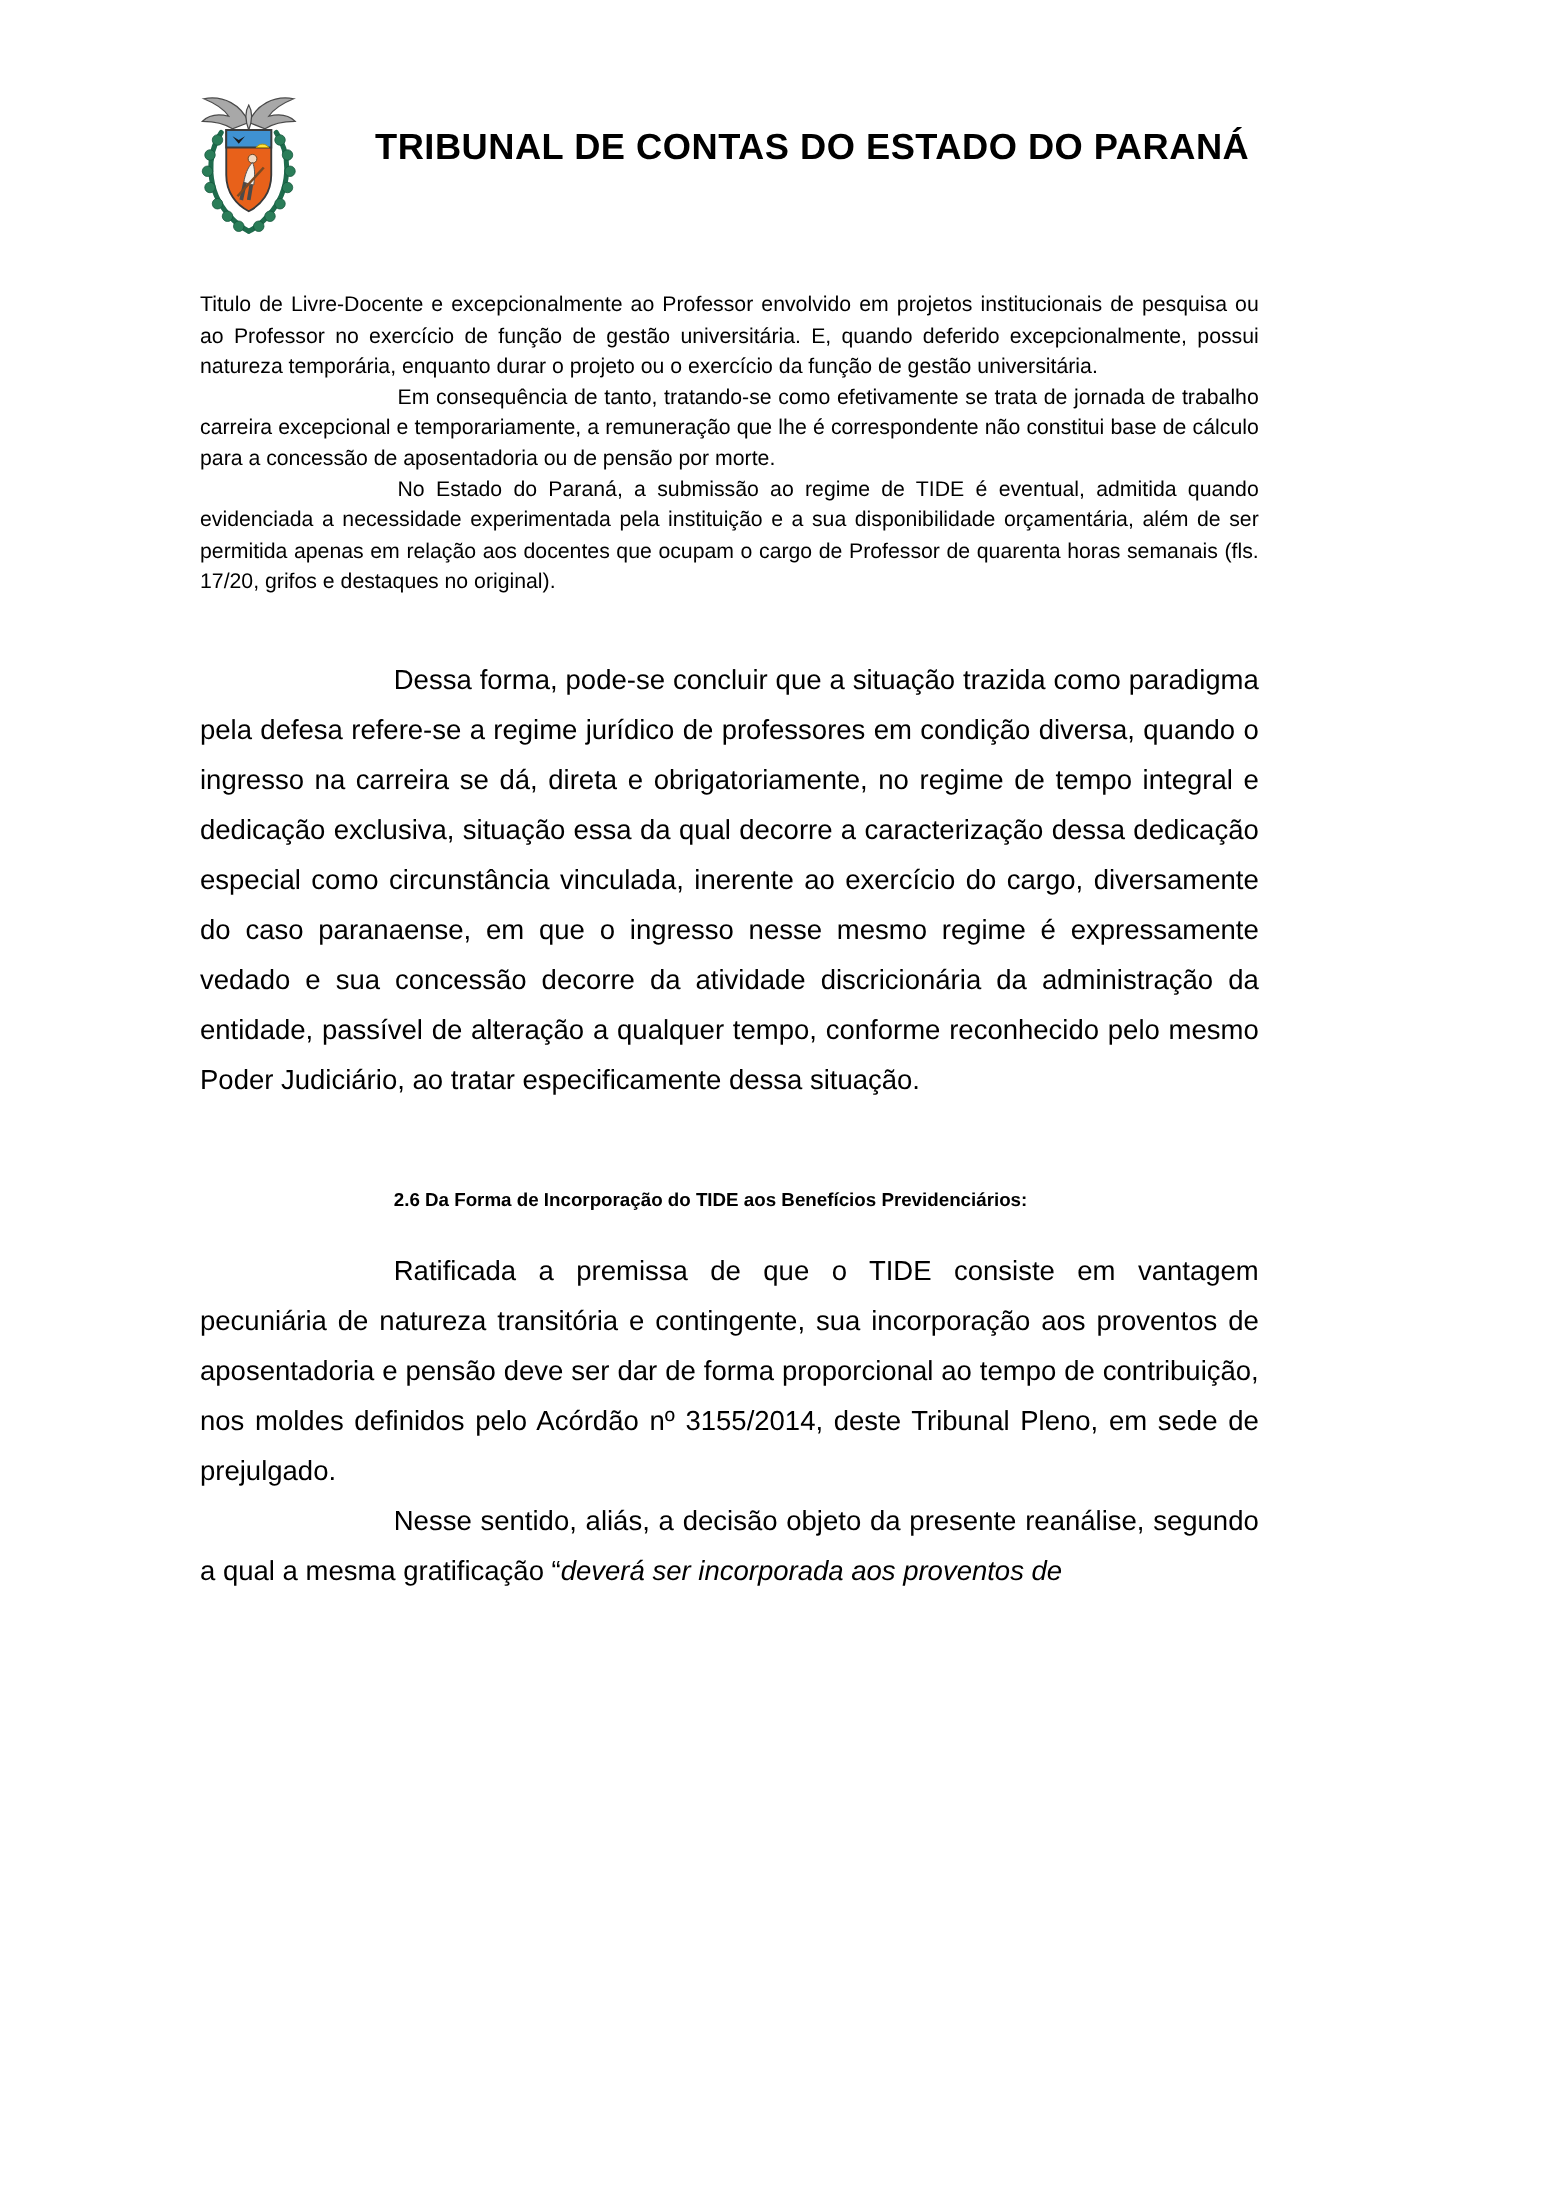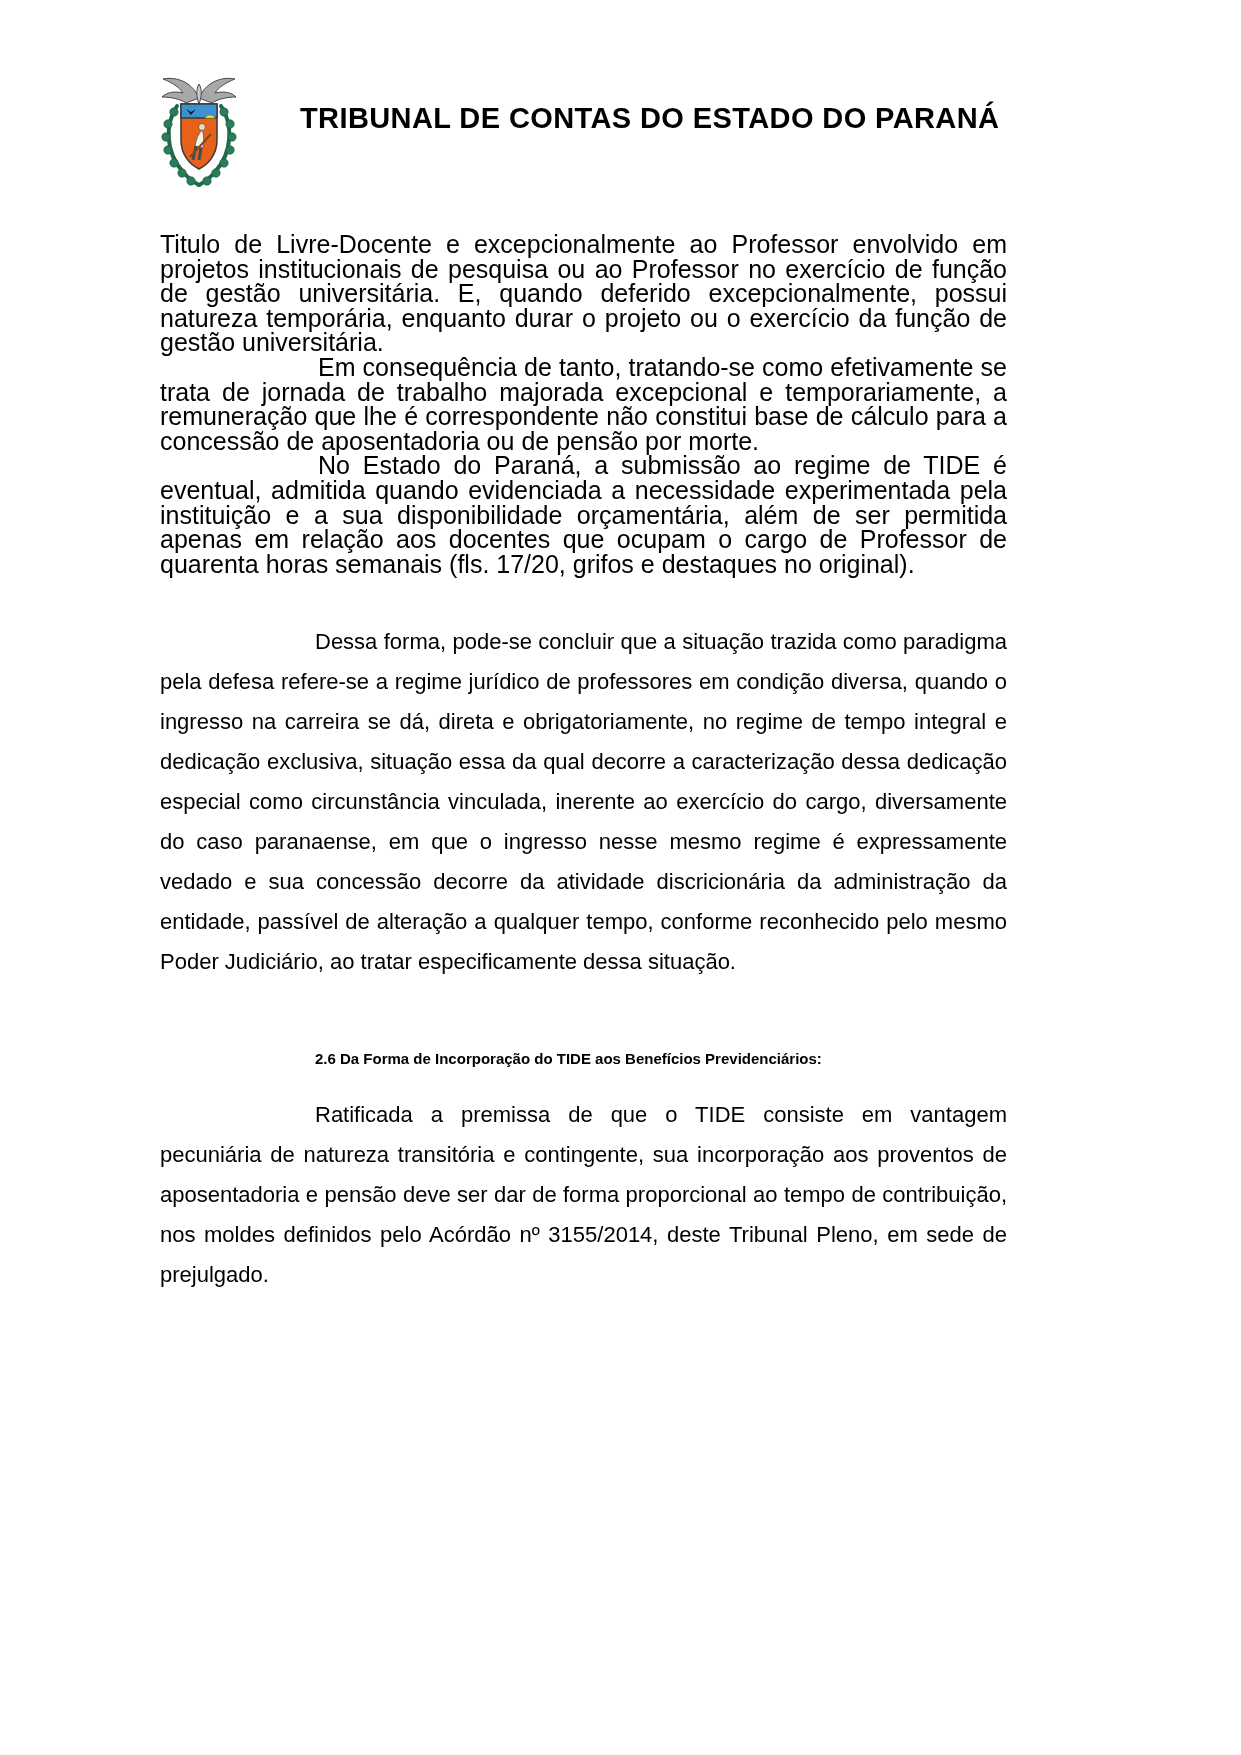--- a/index.html
+++ b/index.html
@@ -29,21 +29,21 @@
     margin: 30px 0 0 55px;
     letter-spacing: 0.4px;
     white-space: nowrap;
   }
 
   
   .quote {
     margin-top: 36px;
     margin-left: 160px;
     width: 847px;
-    font-size: 25px;
+    font-size: 17px;
     line-height: 24.6px;
     text-align: justify;
   }
   .quote p { margin: 0; }
   .q-a { margin-left: 340px; }
   .q-b { margin-left: 287px; }
   .q-indent { text-indent: 158px; }
 
   
   .bodytext {
@@ -123,24 +123,25 @@
         <path d="M49 58 C45 62 43 68 42 74 L50 76 C51 68 51 62 49 58 Z" fill="#f5f2ec" stroke="#555" stroke-width="0.8"></path>
         <path d="M43 74 L40 88 M48 76 L46 88" stroke="#4a4a4a" stroke-width="3" fill="none"></path>
         <path d="M37 85 L58 62" stroke="#7a4a23" stroke-width="2" fill="none"></path>
       </svg>
     </div>
     <h1 class="title">TRIBUNAL DE CONTAS DO ESTADO DO PARANÁ</h1>
   </header>
 
   <section class="quote">
     <p class="q-a">Titulo de Livre-Docente e excepcionalmente ao Professor envolvido em projetos institucionais de pesquisa ou ao Professor no exercício de função de gestão universitária. E, quando deferido excepcionalmente, possui natureza temporária, enquanto durar o projeto ou o exercício da função de gestão universitária.</p>
-    <p class="q-a q-indent">Em consequência de tanto, tratando-se como efetivamente se trata de jornada de trabalho majorada excepcional e temporariamente, a remuneração que lhe é correspondente não constitui base de cálculo para a concessão de aposentadoria ou de pensão por morte.</p>
+    <p class="q-a q-indent">Em consequência de tanto, tratando-se como efetivamente se trata de jornada de trabalho carreira excepcional e temporariamente, a remuneração que lhe é correspondente não constitui base de cálculo para a concessão de aposentadoria ou de pensão por morte.</p>
     <p class="q-b q-indent">No Estado do Paraná, a submissão ao regime de TIDE é eventual, admitida quando evidenciada a necessidade experimentada pela instituição e a sua disponibilidade orçamentária, além de ser permitida apenas em relação aos docentes que ocupam o cargo de Professor de quarenta horas semanais (fls. 17/20, grifos e destaques no original).</p>
   </section>
 
   <main class="bodytext">
     <p class="bp bp-first">Dessa forma, pode-se concluir que a situação trazida como paradigma pela defesa refere-se a regime jurídico de professores em condição diversa, quando o ingresso na carreira se dá, direta e obrigatoriamente, no regime de tempo integral e dedicação exclusiva, situação essa da qual decorre a caracterização dessa dedicação especial como circunstância vinculada, inerente ao exercício do cargo, diversamente do caso paranaense, em que o ingresso nesse mesmo regime é expressamente vedado e sua concessão decorre da atividade discricionária da administração da entidade, passível de alteração a qualquer tempo, conforme reconhecido pelo mesmo Poder Judiciário, ao tratar especificamente dessa situação.</p>
     <h2 class="heading">2.6 Da Forma de Incorporação do TIDE aos Benefícios Previdenciários:</h2>
     <p class="bp">Ratificada a premissa de que o TIDE consiste em vantagem pecuniária de natureza transitória e contingente, sua incorporação aos proventos de aposentadoria e pensão deve ser dar de forma proporcional ao tempo de contribuição, nos moldes definidos pelo Acórdão nº 3155/2014, deste Tribunal Pleno, em sede de prejulgado.</p>
+    <p class="bp"><span>Nesse sentido, aliás, a decisão objeto da presente reanálise, segundo a qual a mesma gratificação “</span><em>deverá ser incorporada aos proventos de</em></p>
   </main>
 
 
 </div>
 
 </body></html>

